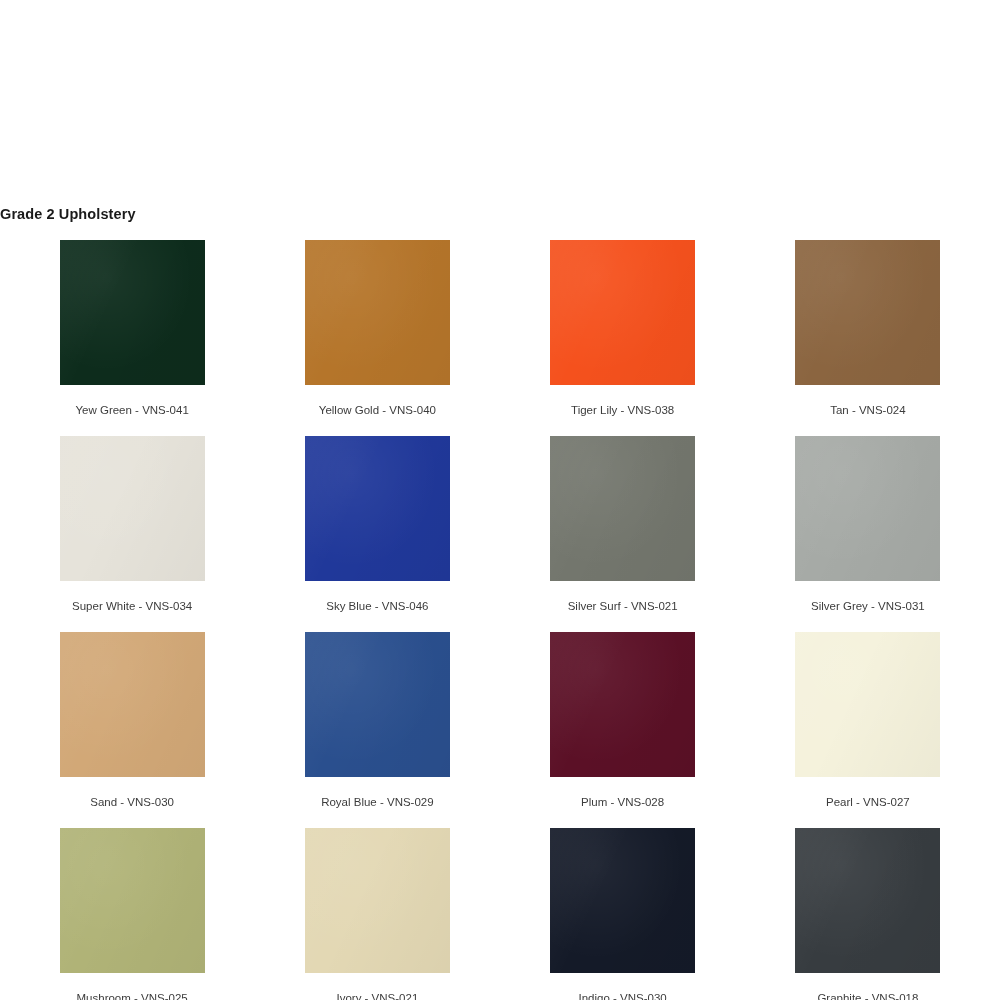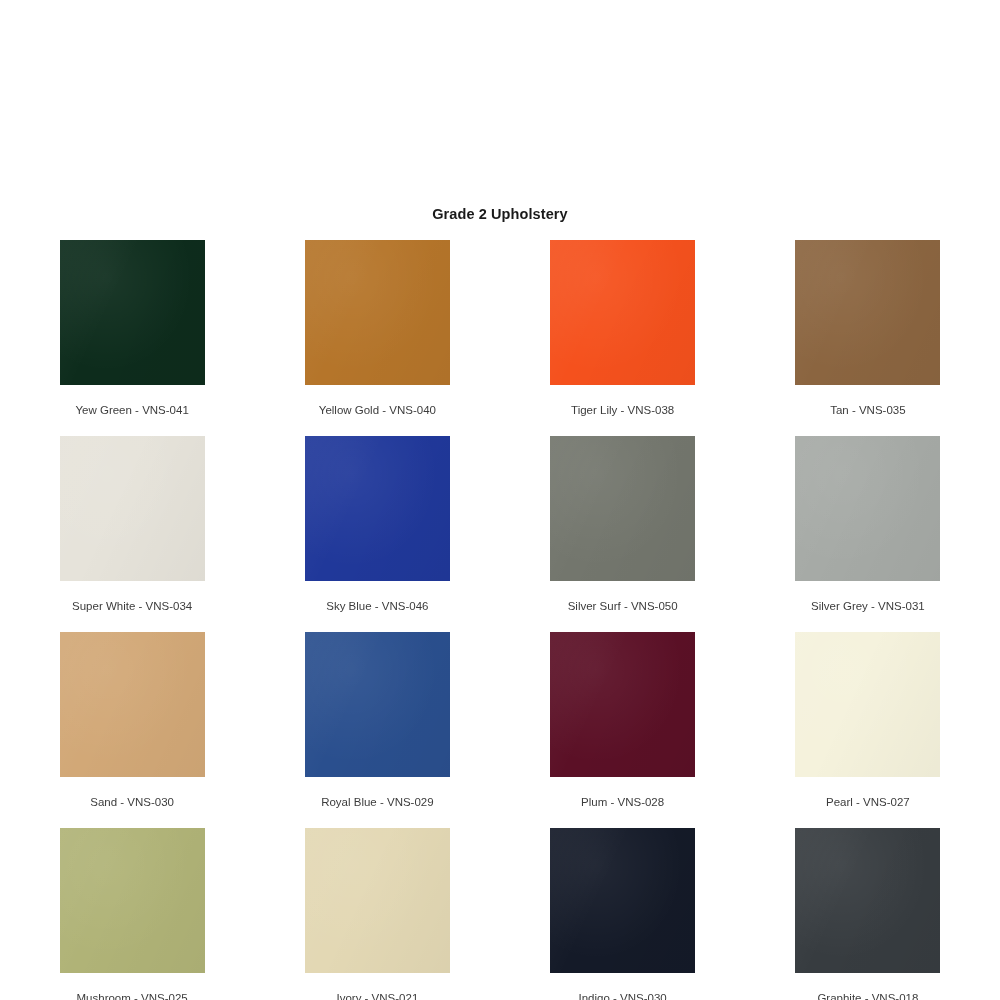--- a/index.html
+++ b/index.html
@@ -17,21 +17,21 @@
     position: relative;
     width: 1000px;
     height: 1000px;
     box-sizing: border-box;
   }
   .chart-title {
     position: absolute;
     top: 206px;
     left: 0;
     width: 1000px;
-    text-align: center;
+    text-align: left;
     font-size: 14.5px;
     font-weight: bold;
     color: #1a1a1a;
     letter-spacing: 0.1px;
   }
   .swatch-grid {
     position: absolute;
     top: 240px;
     left: 18px;
     width: 964px;
@@ -85,33 +85,33 @@
       <div class="swatch-cell">
         <div class="swatch-chip" style="background: rgb(181, 117, 42);"></div>
         <div class="swatch-label">Yellow Gold - VNS-040</div>
       </div>
       <div class="swatch-cell">
         <div class="swatch-chip" style="background: rgb(245, 81, 29);"></div>
         <div class="swatch-label">Tiger Lily - VNS-038</div>
       </div>
       <div class="swatch-cell">
         <div class="swatch-chip" style="background: rgb(139, 101, 64);"></div>
-        <div class="swatch-label">Tan - VNS-035</div>
+        <div class="swatch-label">Tan - VNS-024</div>
       </div>
       <div class="swatch-cell">
         <div class="swatch-chip" style="background: rgb(230, 227, 218);"></div>
         <div class="swatch-label">Super White - VNS-034</div>
       </div>
       <div class="swatch-cell">
         <div class="swatch-chip" style="background: rgb(32, 56, 154);"></div>
         <div class="swatch-label">Sky Blue - VNS-046</div>
       </div>
       <div class="swatch-cell">
         <div class="swatch-chip" style="background: rgb(115, 118, 109);"></div>
-        <div class="swatch-label">Silver Surf - VNS-050</div>
+        <div class="swatch-label">Silver Surf - VNS-021</div>
       </div>
       <div class="swatch-cell">
         <div class="swatch-chip" style="background: rgb(166, 170, 166);"></div>
         <div class="swatch-label">Silver Grey - VNS-031</div>
       </div>
       <div class="swatch-cell">
         <div class="swatch-chip" style="background: rgb(210, 168, 119);"></div>
         <div class="swatch-label">Sand - VNS-030</div>
       </div>
       <div class="swatch-cell">

